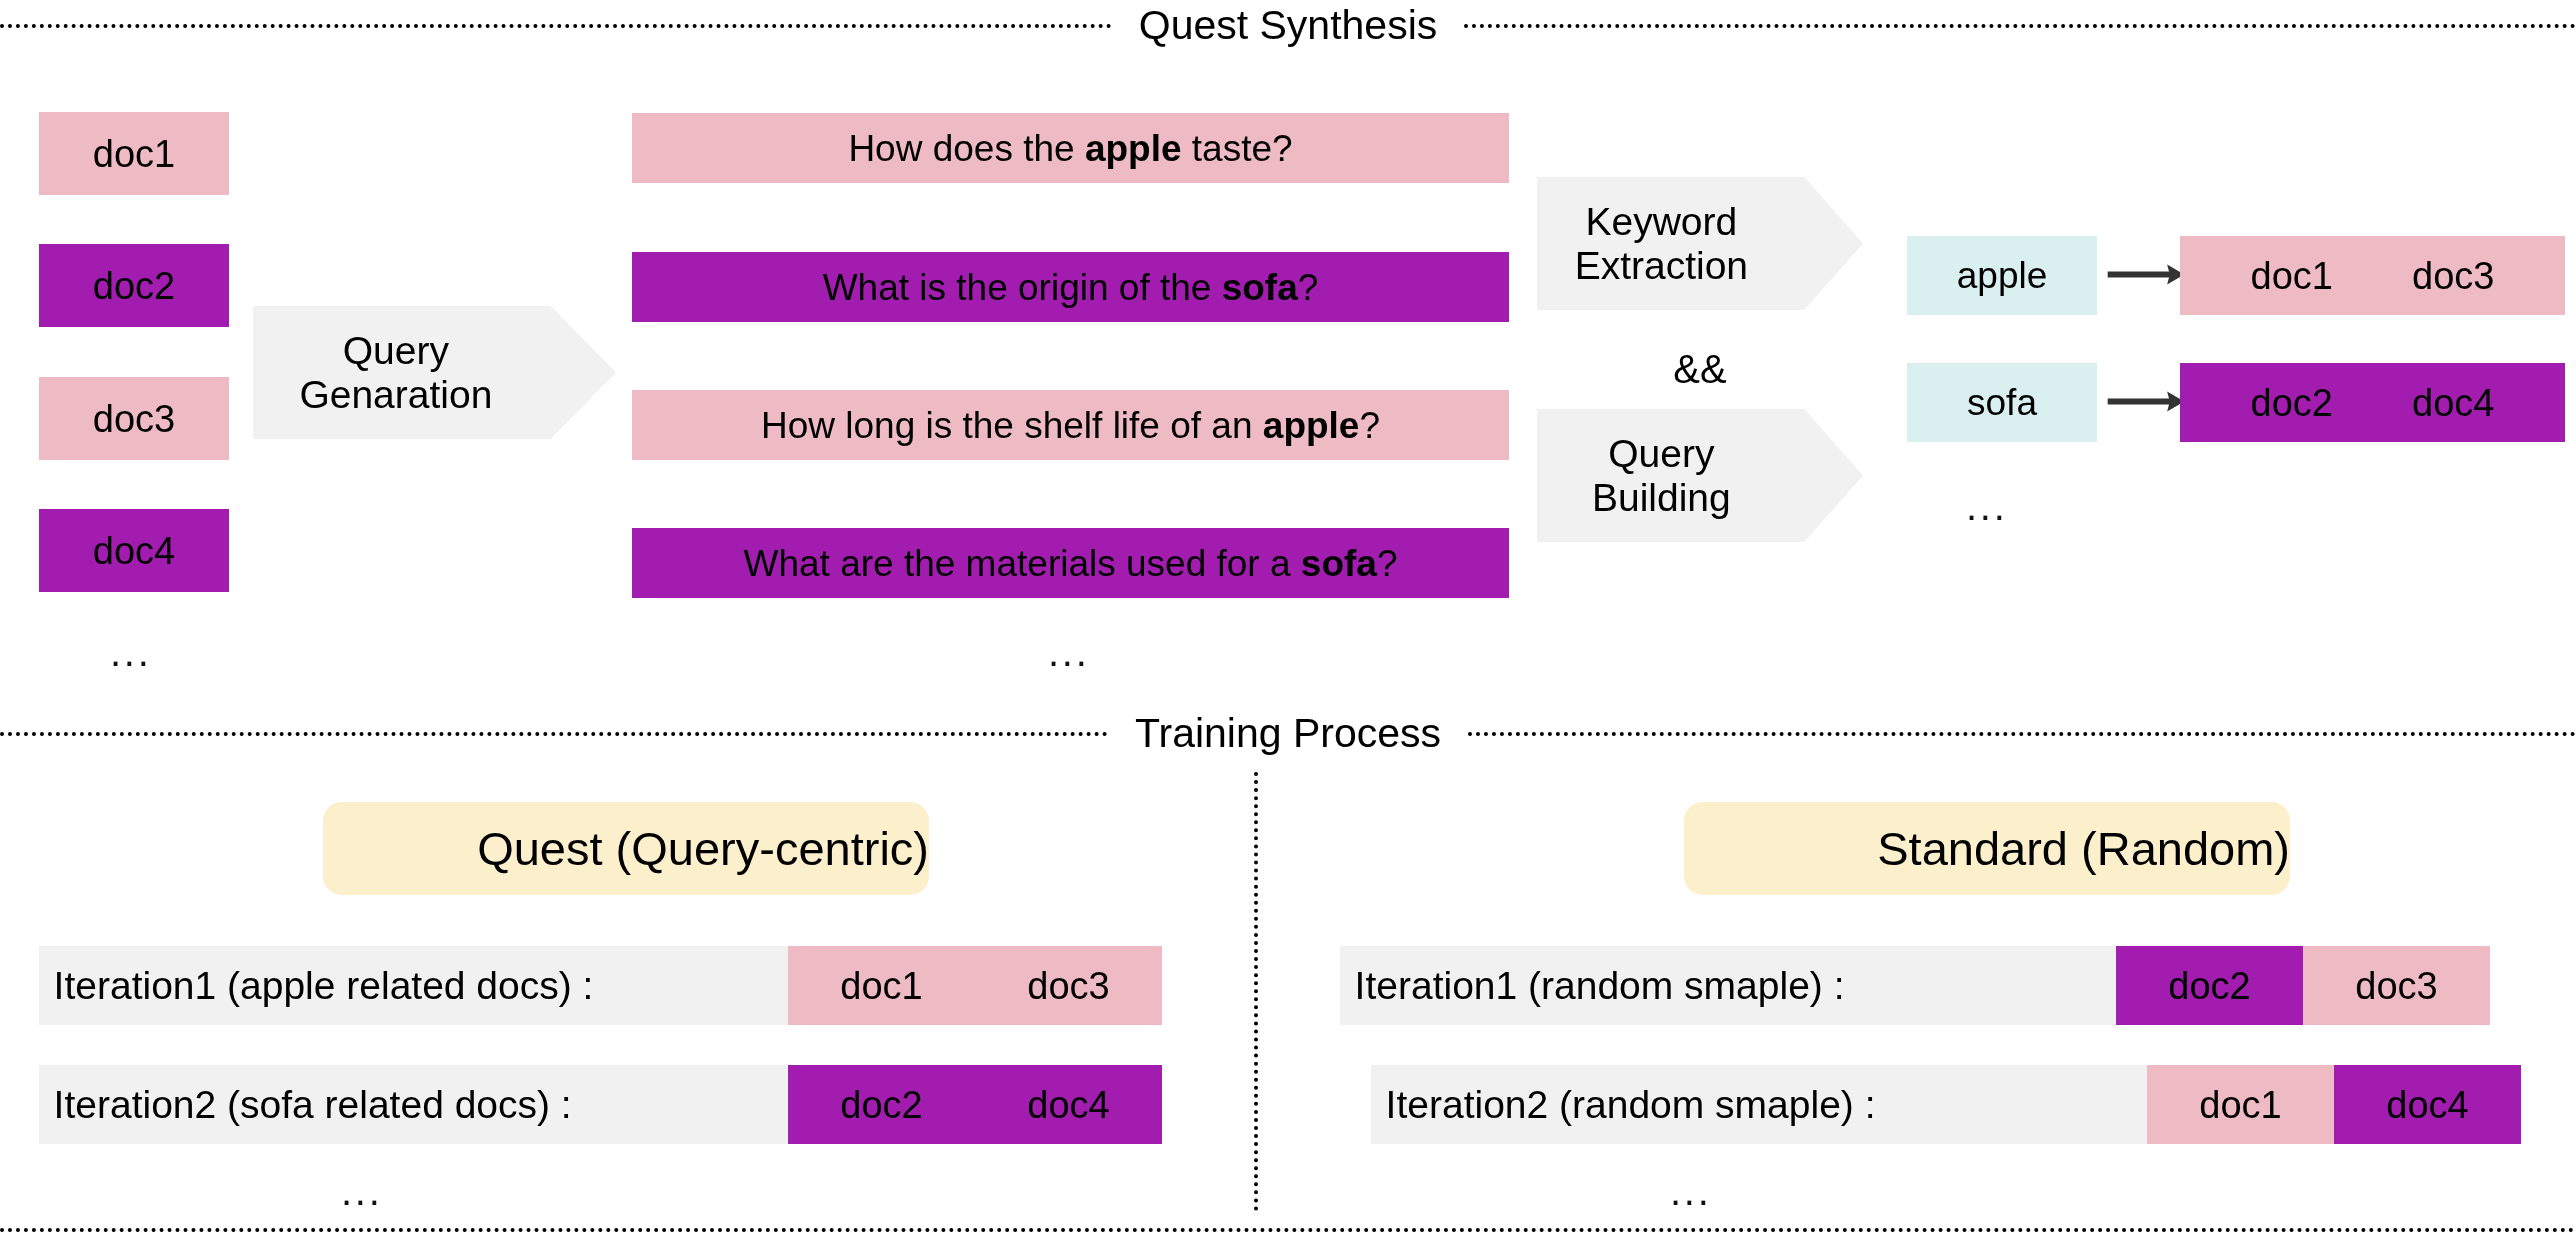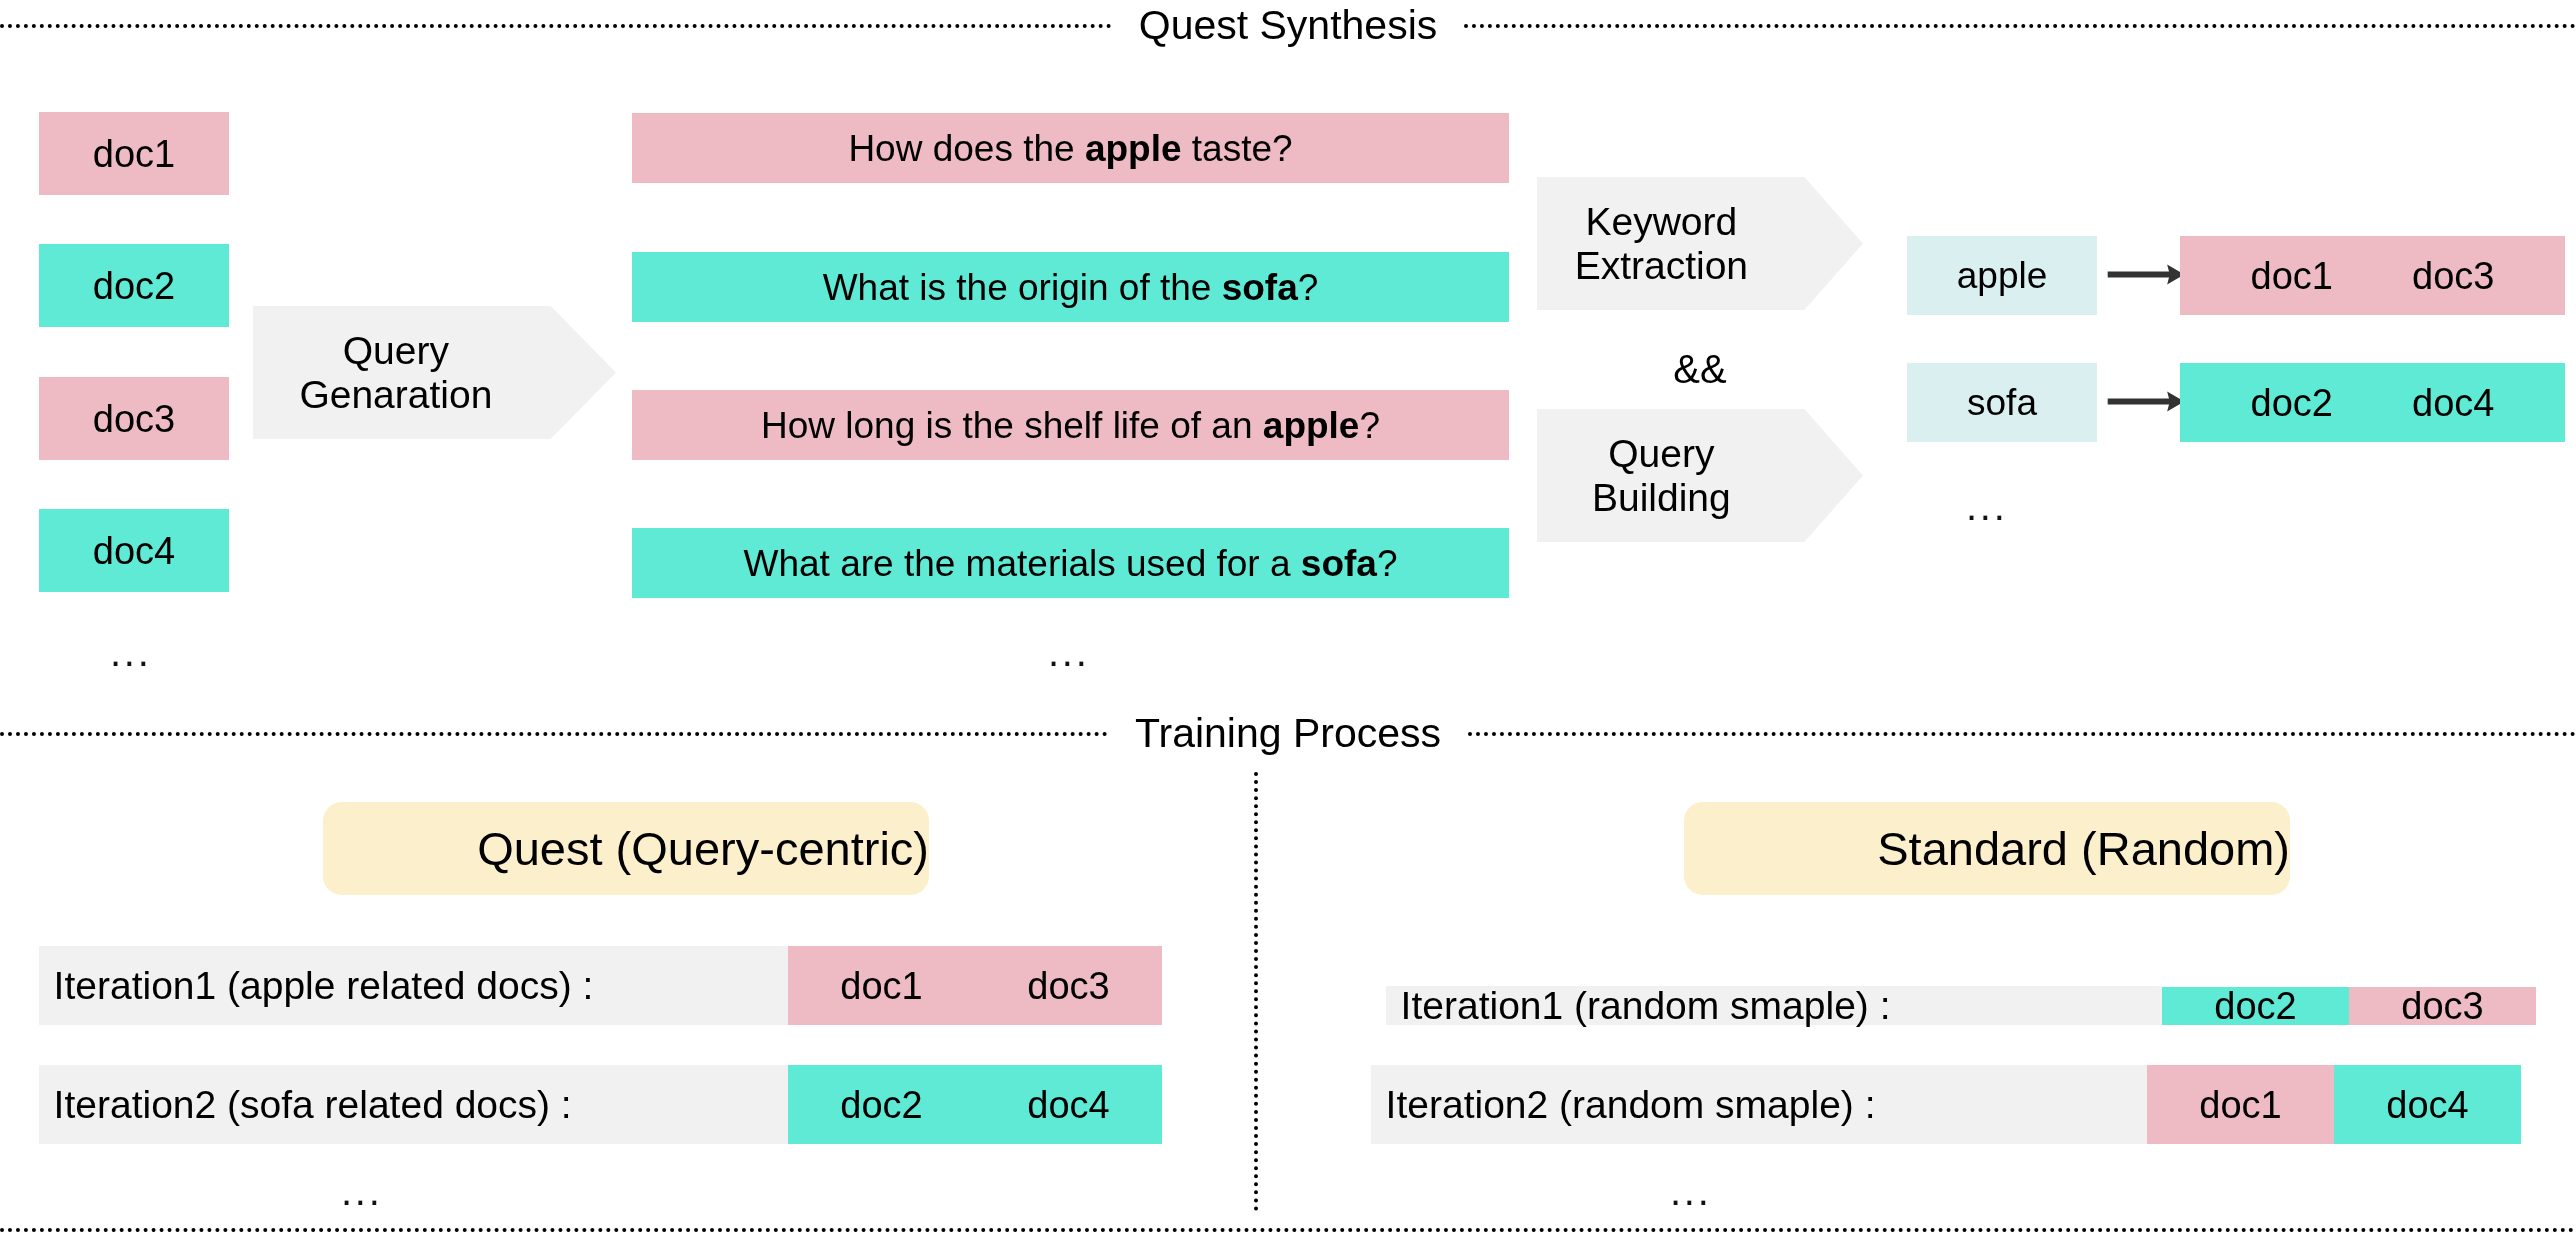--- a/index.html
+++ b/index.html
@@ -44,21 +44,21 @@
     border-left:4.7px dotted #000;
   }
 
   
   .box{
     position:absolute;
     display:flex;align-items:center;justify-content:center;
     box-sizing:border-box;
   }
   .doc-pink{background:#eebac4;}
-  .doc-peach{background:#5eead4;}
+  .doc-peach{background:#a21caf;}
   .kw-mint{background:#daf0f0;}
 
   .doc-label{font-size:38px;line-height:1;}
   .query-label{font-size:37px;line-height:1;white-space:nowrap;}
   .query-label b{font-weight:bold;}
   .kw-label{font-size:37px;line-height:1;}
   .ellipsis{
     position:absolute;font-size:40px;line-height:1;letter-spacing:2.7px;
     color:#111;
   }
@@ -245,21 +245,21 @@
       <span>doc4</span>
     </div>
   </div>
 
   <div class="ellipsis" style="left:341px;top:1171px;">...</div>
 
   <div class="pill" style="left:1684px;top:802px;width:606px;height:93px;">
     <span>Standard (Random)</span>
   </div>
 
-  <div class="iter-row" style="left:1386px;top:946px;width:1150px;height:79px;align-items:flex-end;">
+  <div class="iter-row" style="left:1340px;top:946px;width:1150px;height:79px;">
     <div class="iter-label" style="width:776px;">
       <span>Iteration1 (random smaple) :</span>
     </div>
     <div class="iter-doc doc-peach" style="width:187px;">
       <span>doc2</span>
     </div>
     <div class="iter-doc doc-pink" style="width:187px;">
       <span>doc3</span>
     </div>
   </div>

